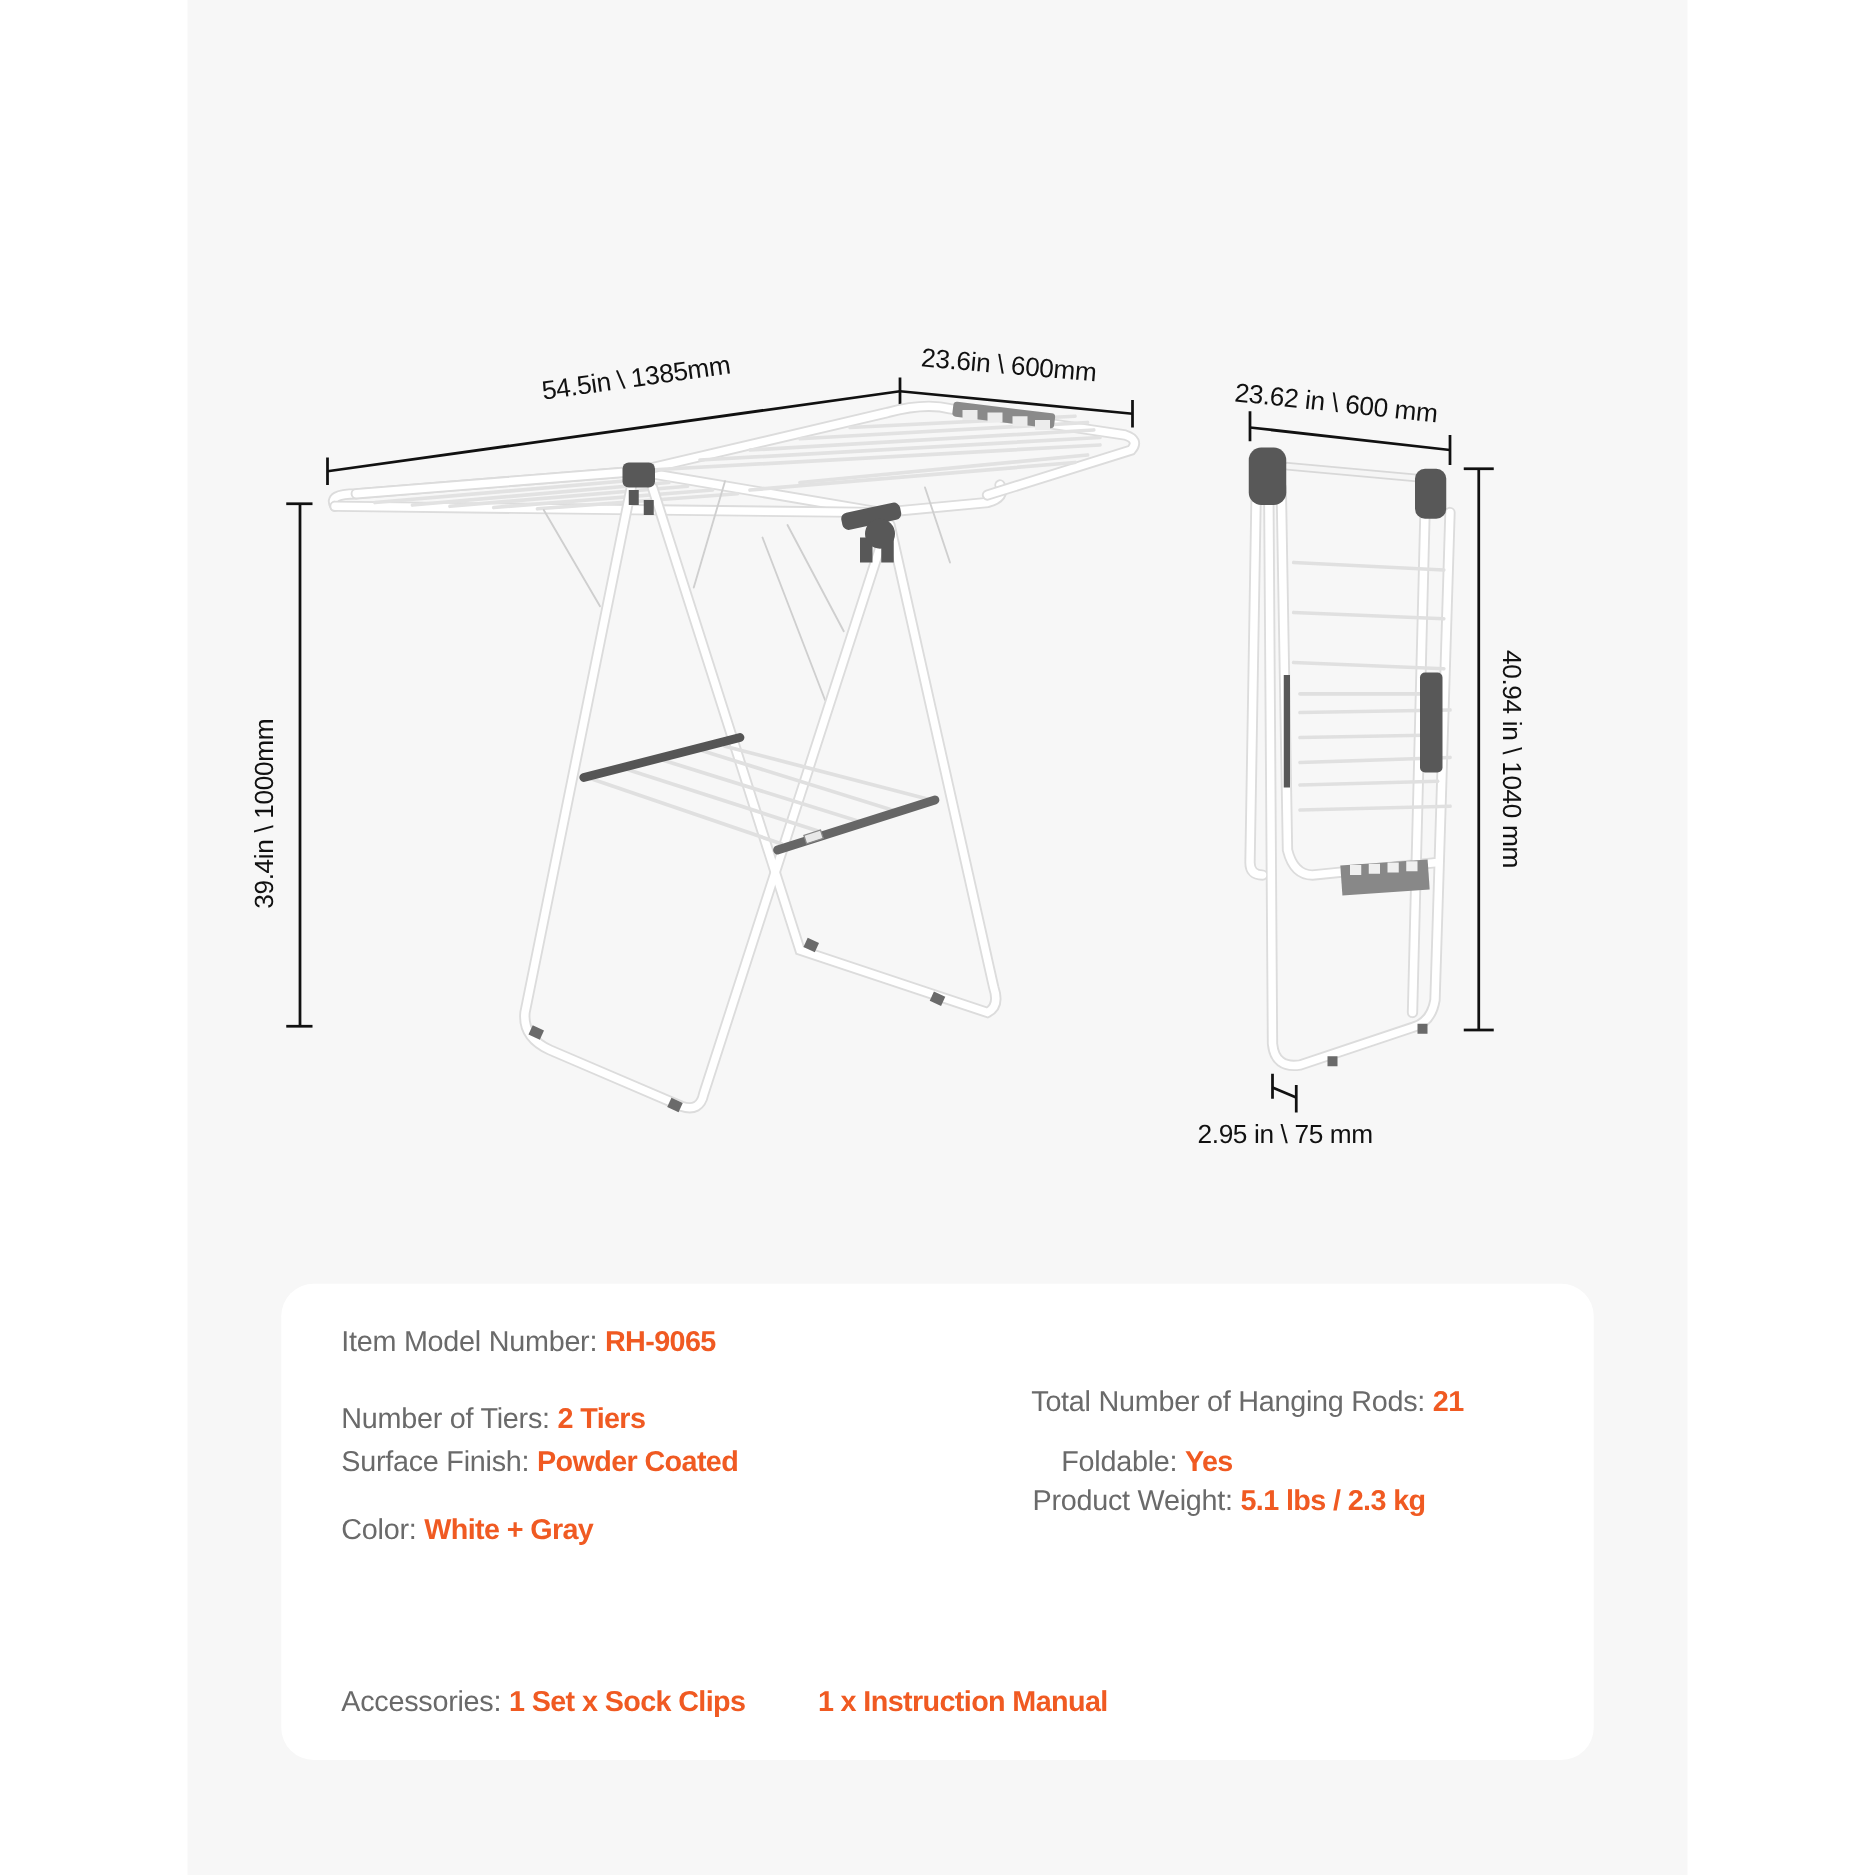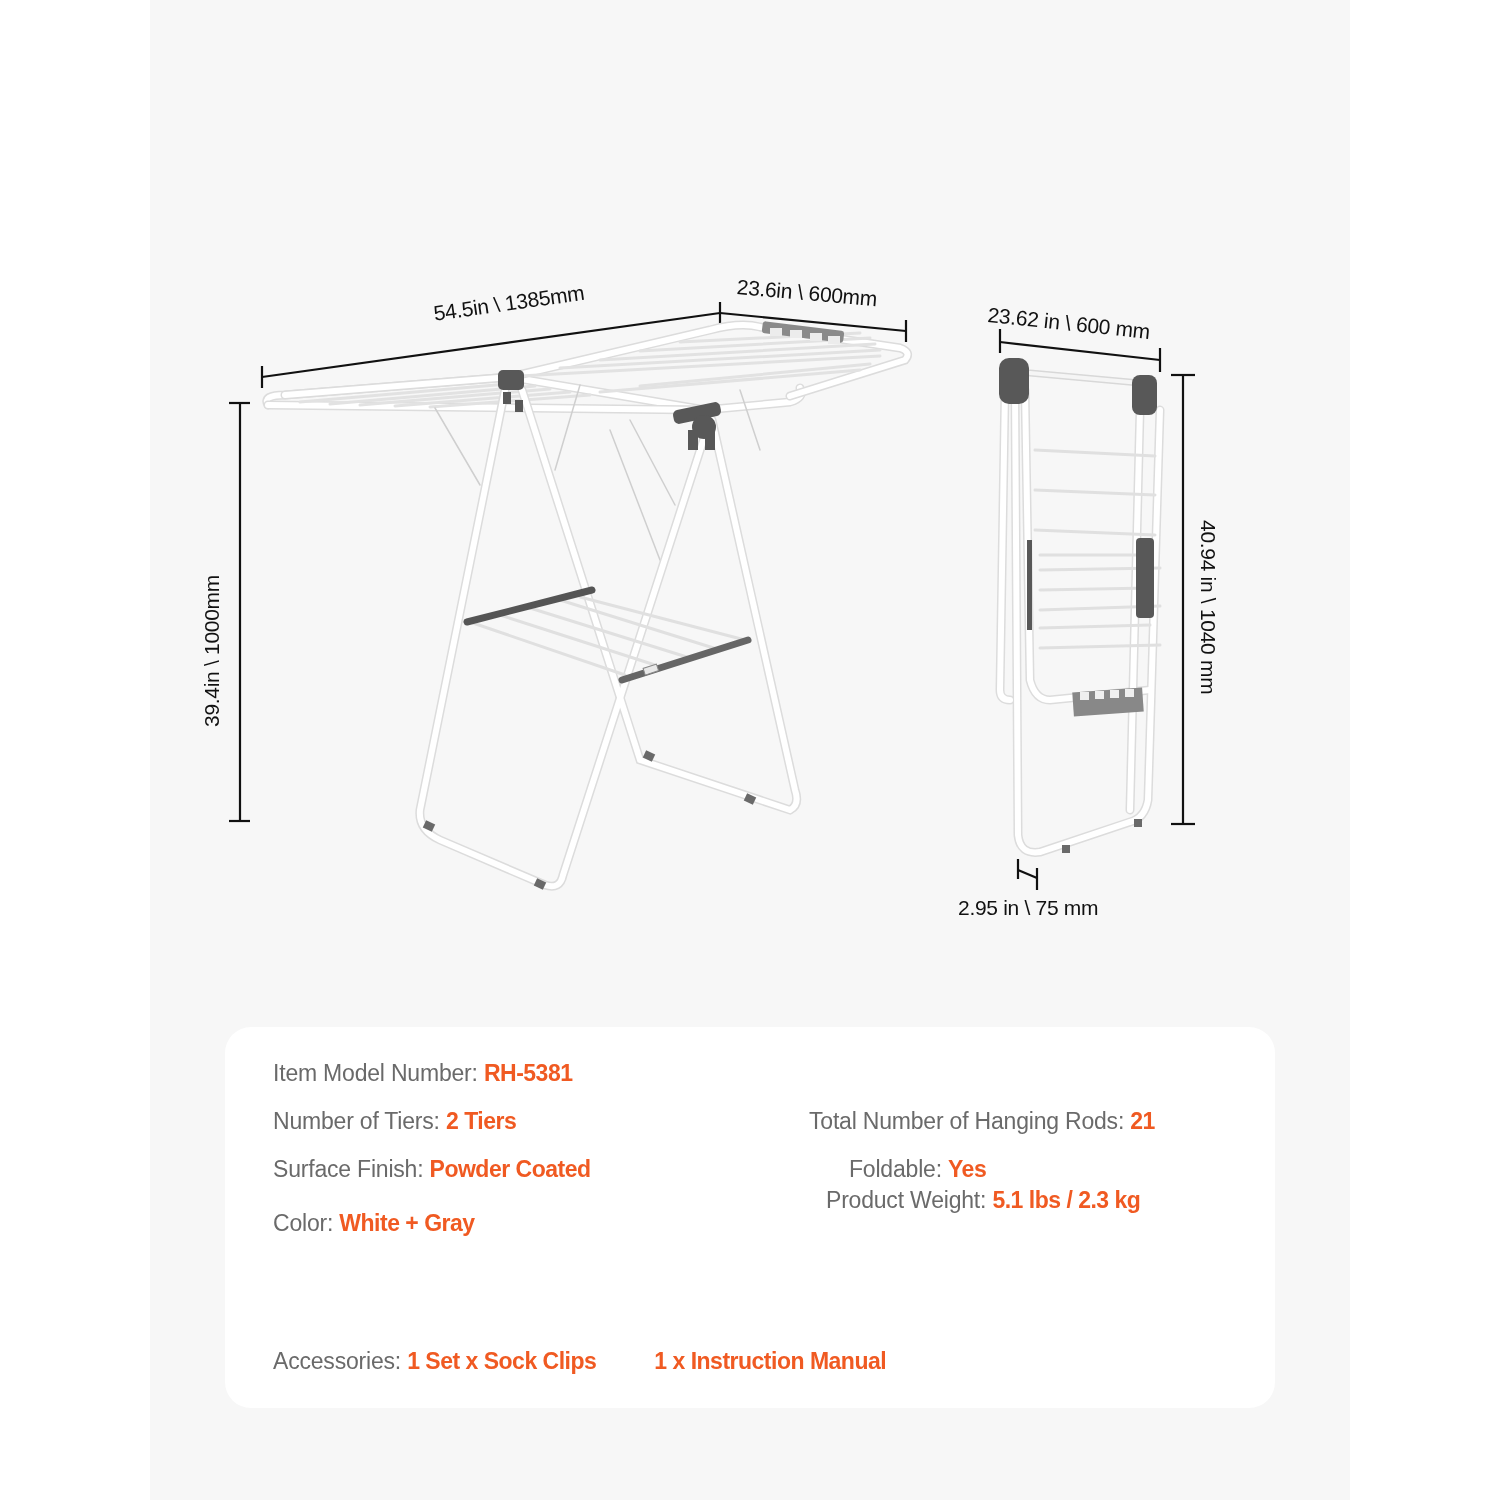--- a/index.html
+++ b/index.html
@@ -173,36 +173,36 @@
   <div class="dim-label" style="left:738px; top:275px; transform:rotate(5deg); transform-origin:left top;">23.6in \ 600mm</div>
   <div class="dim-label" style="left:200px; top:727px; transform:rotate(-90deg); transform-origin:left top;">39.4in \ 1000mm</div>
   <div class="dim-label" style="left:989px; top:303px; transform:rotate(6deg); transform-origin:left top;">23.62 in \ 600 mm</div>
   <div class="dim-label" style="left:1220px; top:520px; transform:rotate(90deg); transform-origin:left top;">40.94 in \ 1040 mm</div>
   <div class="dim-label" style="left:958px; top:896px;">2.95 in \ 75 mm</div>
 </div>
 
 <div class="card">
 
   <div class="spec" style="left:48px; top:33px;">
-    <span>Item Model Number: </span><span class="val">RH-5381</span>
-  </div>
-  <div class="spec" style="left:48px; top:81px;">
+    <span>Item Model Number: </span><span class="val">RH-9065</span>
+  </div>
+  <div class="spec" style="left:48px; top:94px;">
     <span>Number of Tiers: </span><span class="val">2 Tiers</span>
   </div>
   <div class="spec" style="left:48px; top:129px;">
     <span>Surface Finish: </span><span class="val">Powder Coated</span>
   </div>
   <div class="spec" style="left:48px; top:183px;">
     <span>Color: </span><span class="val">White + Gray</span>
   </div>
   <div class="spec" style="left:48px; top:321px;">
     <span>Accessories: </span><span class="val">1 Set x Sock Clips</span><span class="val" style="margin-left:58px;">1 x Instruction Manual</span>
   </div>
 
-  <div class="spec" style="left:584px; top:81px;">
+  <div class="spec" style="left:600px; top:81px;">
     <span>Total Number of Hanging Rods: </span><span class="val">21</span>
   </div>
   <div class="spec" style="left:604px; top:129px;margin-left:20px;">
     <span>Foldable: </span><span class="val">Yes</span>
   </div>
   <div class="spec" style="left:601px; top:160px;">
     <span>Product Weight: </span><span class="val">5.1 lbs / 2.3 kg</span>
   </div>
 </div>
 

